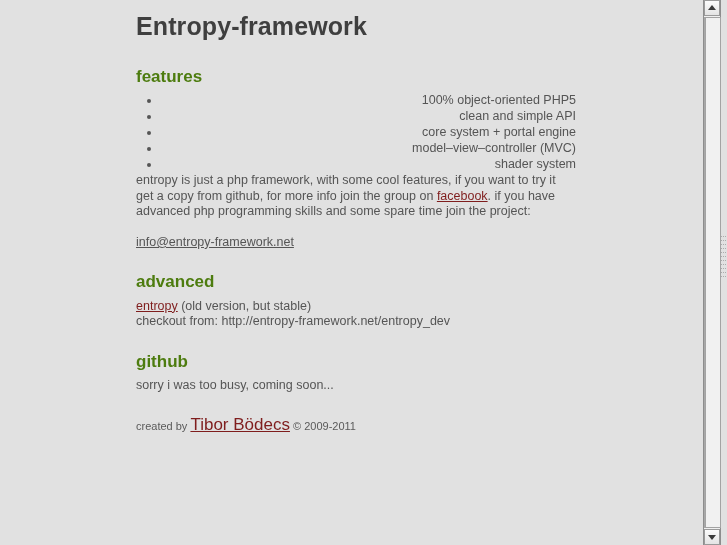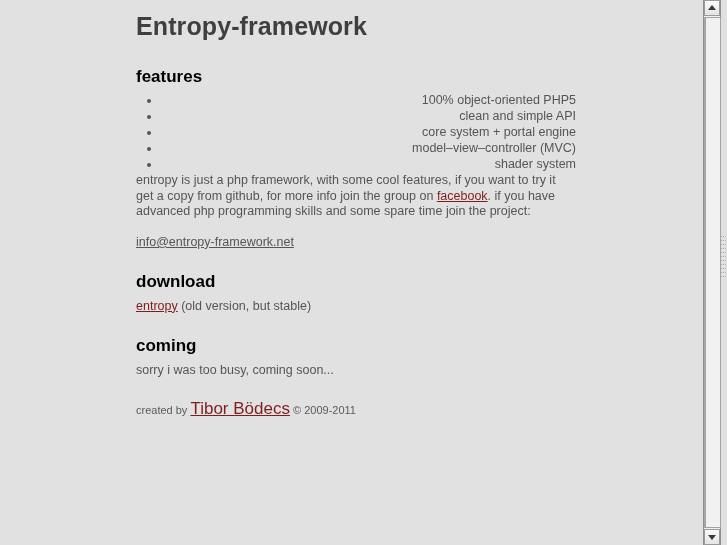--- a/index.html
+++ b/index.html
@@ -40,21 +40,21 @@
     font-weight: bold;
     color: #3f3f3f;
     margin: 11px 0 0 0;
     letter-spacing: 0.1px;
     line-height: 1.2;
   }
 
   h2.section-heading {
     font-size: 17px;
     font-weight: bold;
-    color: #000000;
+    color: #4d7c0f;
     margin: 22px 0 6px 0;
     line-height: 1.2;
   }
   h2.first-heading { margin-top: 26px; }
 
   ul.feature-list {
     margin: 4px 0 0 0;
     padding: 0 0 0 25px;
     list-style-type: disc;
   }
@@ -180,25 +180,26 @@
       <li>100% object-oriented PHP5</li>
       <li>clean and simple API</li>
       <li>core system + portal engine</li>
       <li>model–view–controller (MVC)</li>
       <li>shader system</li>
     </ul>
 
     <p class="body-text"><span>entropy is just a php framework, with some cool features, if you want to try it get a copy from github, for more info join the group on </span><a class="link" href="#">facebook</a><span>. if you have advanced php programming skills and some spare time join the project:</span></p>
     <p class="body-text spaced">info@entropy-framework.net</p>
 
-    <h2 class="section-heading">download</h2>
+    <h2 class="section-heading">advanced</h2>
     <p class="body-text"><a class="link" href="#">entropy</a><span> (old version, but stable)</span></p>
 
-
-    <h2 class="section-heading">coming</h2>
+    <p class="body-text">checkout from: http://entropy-framework.net/entropy_dev</p>
+
+    <h2 class="section-heading">github</h2>
     <p class="body-text">sorry i was too busy, coming soon...</p>
 
     <p class="footer-text"><span>created by </span><a class="link" href="#">Tibor Bödecs</a><span> © 2009-2011</span></p>
 
   </div>
 </div>
 
 <div id="scrollbar">
   <div class="sb-button" id="sb-up">
     <span class="sb-arrow"></span>

